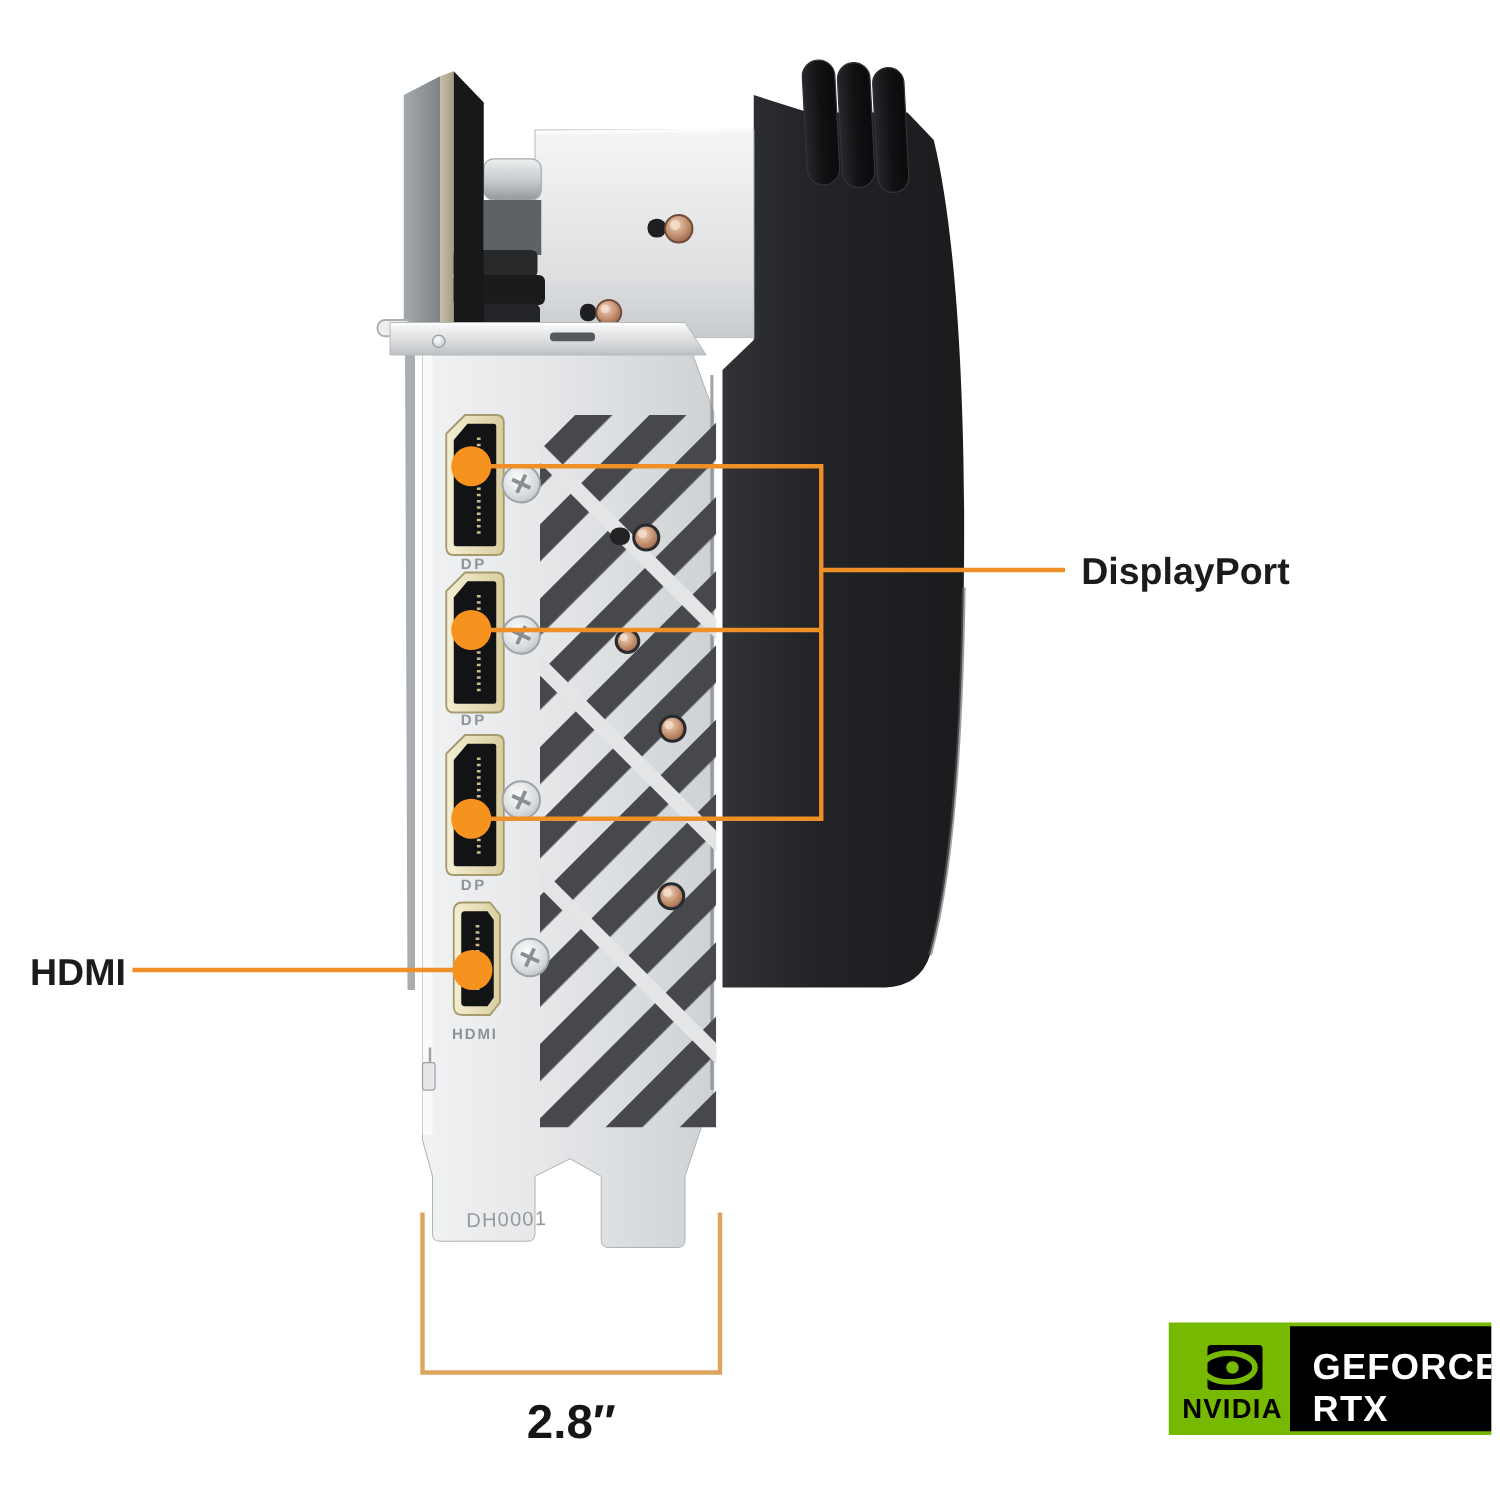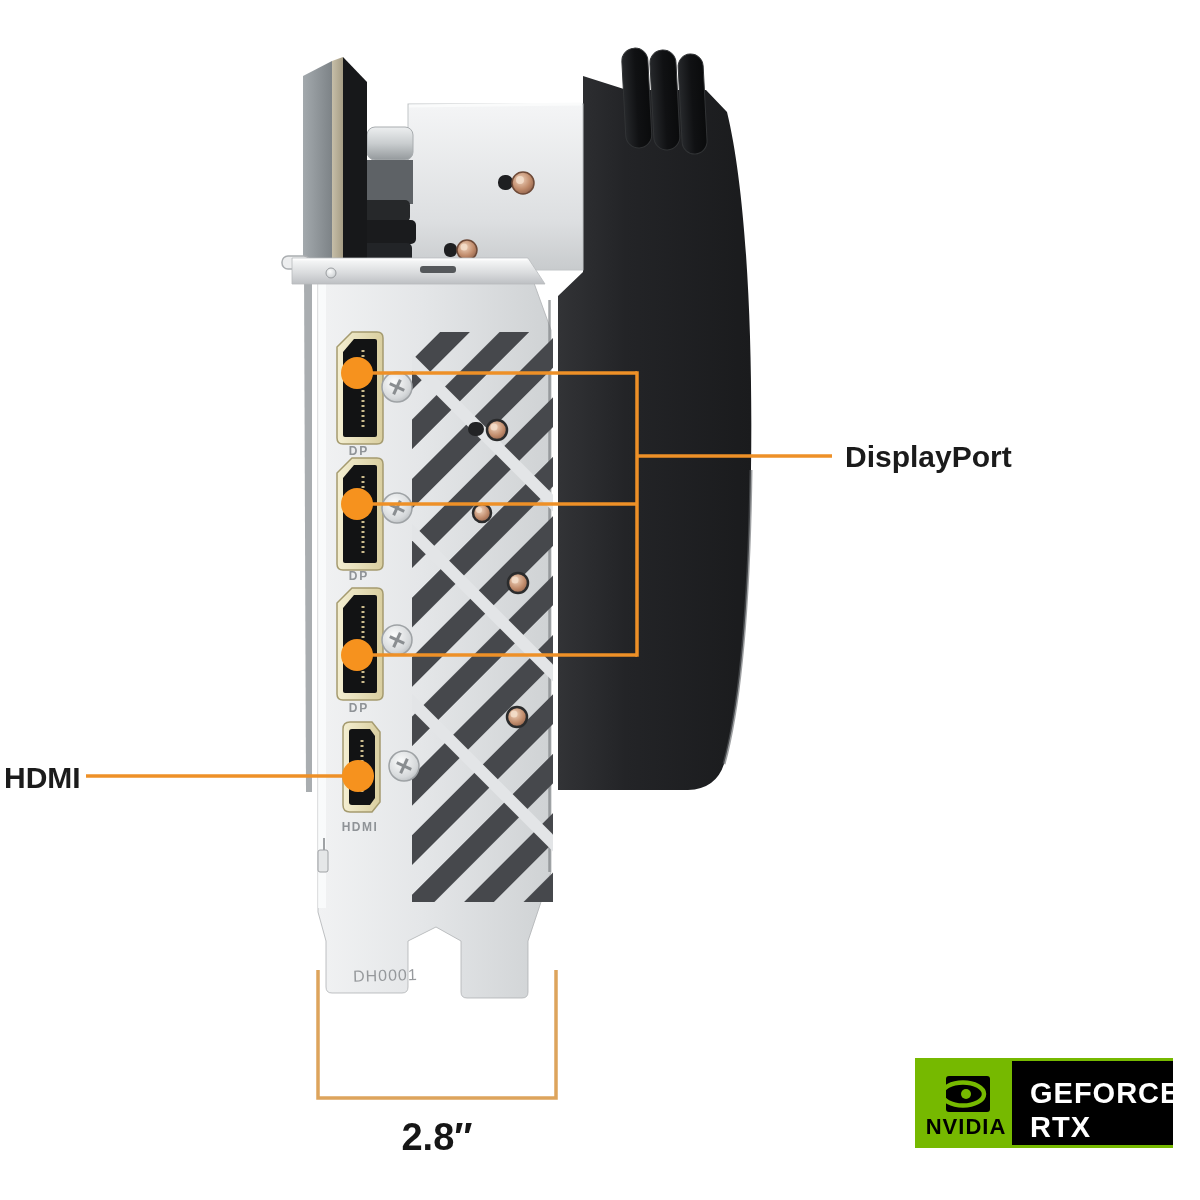--- a/index.html
+++ b/index.html
@@ -1,16 +1,16 @@
 <!DOCTYPE html>
 <html><head>
 <meta charset="utf-8">
 <style>
   html,body { margin:0; padding:0; background:#ffffff; }
-  .figure { position:relative; width:1173px; height:1200px; background:#ffffff; overflow:hidden; }
+  .figure { position:relative; width:1173px; height:1200px; background:#ffffff; overflow:hidden;margin-left:20px; }
   svg { display:block; }
   text { font-family:"Liberation Sans", sans-serif; }
   .callout-label { font-weight:bold; font-size:30px; fill:#1b1b1b; }
   .measure-label { font-weight:bold; font-size:38px; fill:#161616; }
   .stamp  { font-weight:bold; font-size:12px; fill:#8f9397; letter-spacing:2px; }
   .stamp-sm { font-weight:bold; font-size:12px; fill:#8f9397; letter-spacing:1.5px; }
   .etch   { font-size:16px; fill:#96999c; letter-spacing:1px; }
   .badge-brand  { font-weight:bold; font-size:22px; letter-spacing:1px; fill:#000000; }
   .badge-series { font-weight:bold; font-size:29px; letter-spacing:1px; fill:#ffffff; }
 </style>

